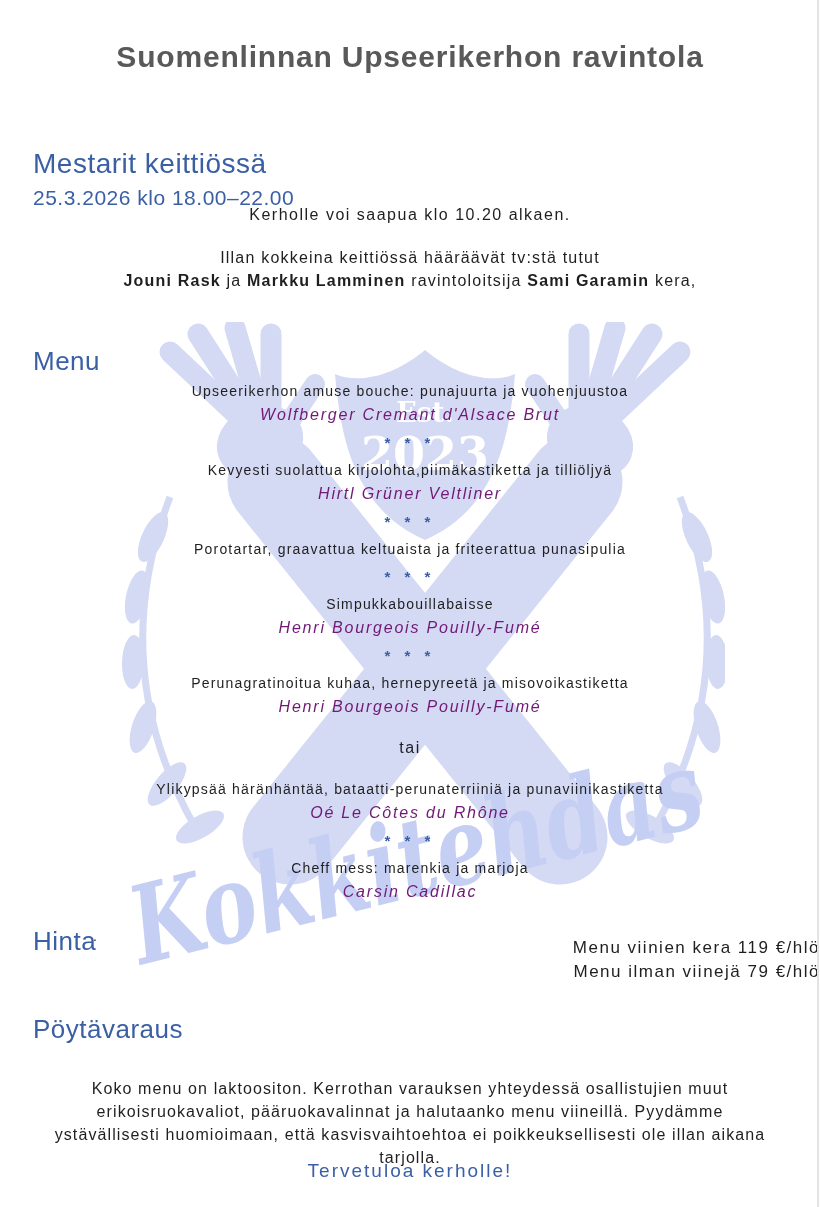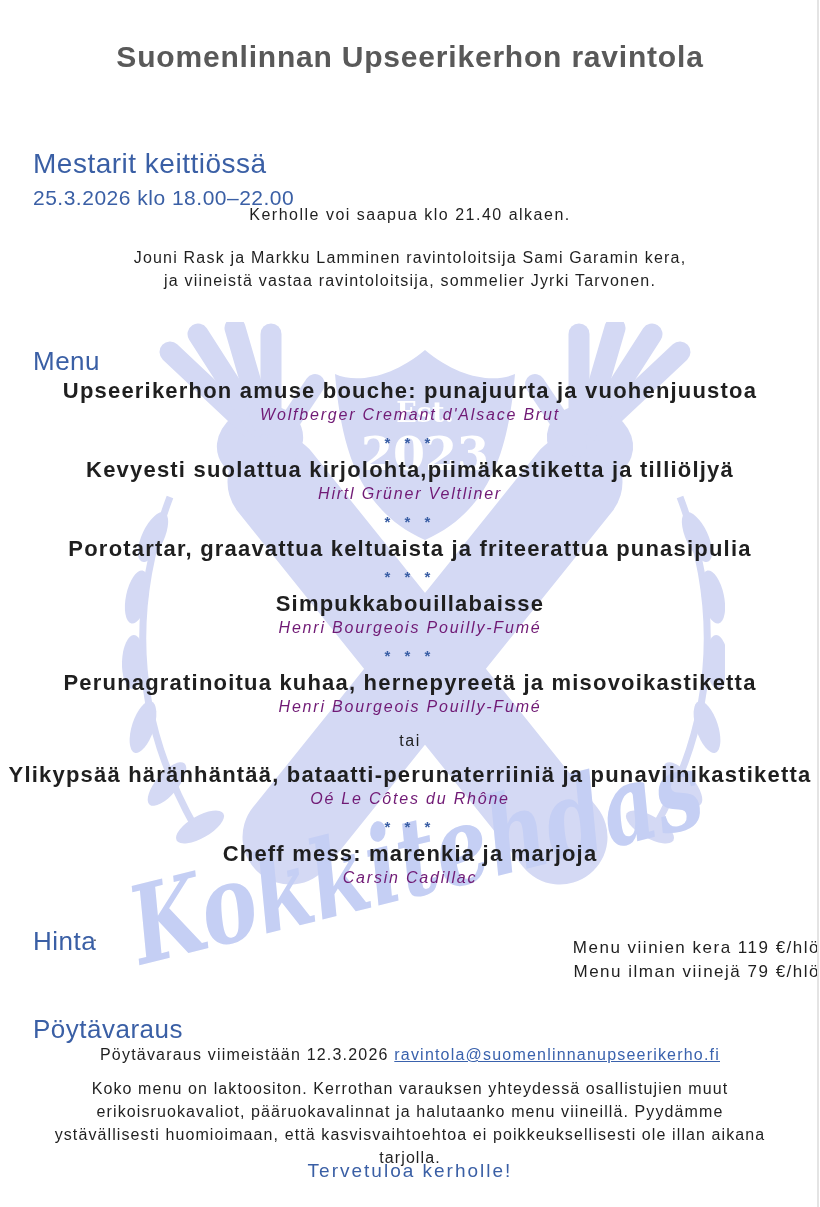--- a/index.html
+++ b/index.html
@@ -42,28 +42,28 @@
   }
   .h-blue{
     color:var(--accent-blue);
     font-weight:400;
     margin-top:20px;
   }
   .event-heading{top:128px;left:33px;width:auto;font-size:28px;letter-spacing:0.5px;}
   .event-date{top:166px;left:33px;width:auto;font-size:21px;letter-spacing:0.5px;}
   .arrival-note{top:206px;font-size:16px;letter-spacing:1.5px;}
   .intro{top:247px;font-size:16px;letter-spacing:1.2px;line-height:22.5px;}
-  .intro b{font-weight:400;}
+  .intro b{font-weight:700;}
   .menu-heading{top:326px;left:33px;width:auto;font-size:26px;letter-spacing:0.5px;}
 
   .menu-block{top:379px;}
-  .dish{font-weight:700;font-size:22px;letter-spacing:1.2px;height:24px;line-height:24px;}
+  .dish{font-weight:400;font-size:14px;letter-spacing:1.2px;height:24px;line-height:24px;}
   .wine{font-style:italic;font-size:16px;letter-spacing:1.8px;height:24px;line-height:24px;color:#701a75;}
   .sep{color:var(--accent-blue);font-weight:700;font-size:15px;letter-spacing:5px;height:30px;line-height:30px;margin:0.5px 0;}
-  .or-label{font-size:16px;letter-spacing:1.5px;height:30px;line-height:30px;margin:7px 0;}
+  .or-label{font-size:16px;letter-spacing:1.5px;height:30px;line-height:30px;margin:14px 0;}
 
   .hinta-heading{top:906px;left:33px;width:auto;font-size:26px;letter-spacing:0.5px;}
   .stray-period{top:928px;left:93px;width:auto;font-size:14px;color:var(--body-text);}
   .prices{top:936px;font-size:17px;letter-spacing:1.5px;line-height:23.5px;text-align:right;}
 
   .res-heading{top:994px;left:33px;width:auto;font-size:26px;letter-spacing:0.5px;}
   .deadline{top:1046px;font-size:16px;letter-spacing:1.2px;}
   .deadline a{color:var(--link-blue);text-decoration:underline;}
   .res-note{top:1077px;font-size:16px;letter-spacing:1.1px;line-height:23px;}
   .res-note .inner{max-width:732px;margin:0 auto;}
@@ -127,25 +127,25 @@
     <text class="wm-script" x="330" y="572" transform="rotate(-14 330 572)" text-anchor="middle" font-family="DejaVu Serif, serif" font-size="108" font-weight="bold" font-style="italic" textLength="585" lengthAdjust="spacingAndGlyphs">Kokkitehdas</text>
   </svg>
 
   <div class="content">
 
     <div class="abs center doc-title">Suomenlinnan Upseerikerhon ravintola</div>
 
     <div class="abs h-blue event-heading">Mestarit keittiössä</div>
     <div class="abs h-blue event-date">25.3.2026 klo 18.00–22.00</div>
 
-    <div class="abs center arrival-note">Kerholle voi saapua klo 21.40 alkaen.</div>
+    <div class="abs center arrival-note">Kerholle voi saapua klo 10.20 alkaen.</div>
 
     <div class="abs center intro">
+      <div>Illan kokkeina keittiössä hääräävät tv:stä tutut</div>
       <div><b>Jouni Rask</b><span> ja </span><b>Markku Lamminen</b><span> ravintoloitsija </span><b>Sami Garamin</b><span> kera,</span></div>
-      <div><span>ja viineistä vastaa ravintoloitsija, sommelier </span><b>Jyrki Tarvonen</b><span>.</span></div>
     </div>
 
     <div class="abs h-blue menu-heading">Menu</div>
 
     <div class="abs center menu-block">
       <div>
         <div class="dish">Upseerikerhon amuse bouche: punajuurta ja vuohenjuustoa</div>
         <div class="wine">Wolfberger Cremant d'Alsace Brut</div>
       </div>
       <div class="sep">* * *</div>
@@ -180,21 +180,20 @@
     </div>
 
     <div class="abs h-blue hinta-heading">Hinta</div>
     <div class="abs stray-period">.</div>
     <div class="abs center prices">
       <div>Menu viinien kera 119 €/hlö</div>
       <div>Menu ilman viinejä 79 €/hlö</div>
     </div>
 
     <div class="abs h-blue res-heading">Pöytävaraus</div>
-    <div class="abs center deadline"><span>Pöytävaraus viimeistään 12.3.2026 </span><a href="#">ravintola@suomenlinnanupseerikerho.fi</a></div>
 
     <div class="abs center res-note">
       <div class="inner">Koko menu on laktoositon. Kerrothan varauksen yhteydessä osallistujien muut erikoisruokavaliot, pääruokavalinnat ja halutaanko menu viineillä. Pyydämme ystävällisesti huomioimaan, että kasvisvaihtoehtoa ei poikkeuksellisesti ole illan aikana tarjolla.</div>
     </div>
 
     <div class="abs center closing">Tervetuloa kerholle!</div>
 
   </div>
 
   <div class="edge-line"></div>

